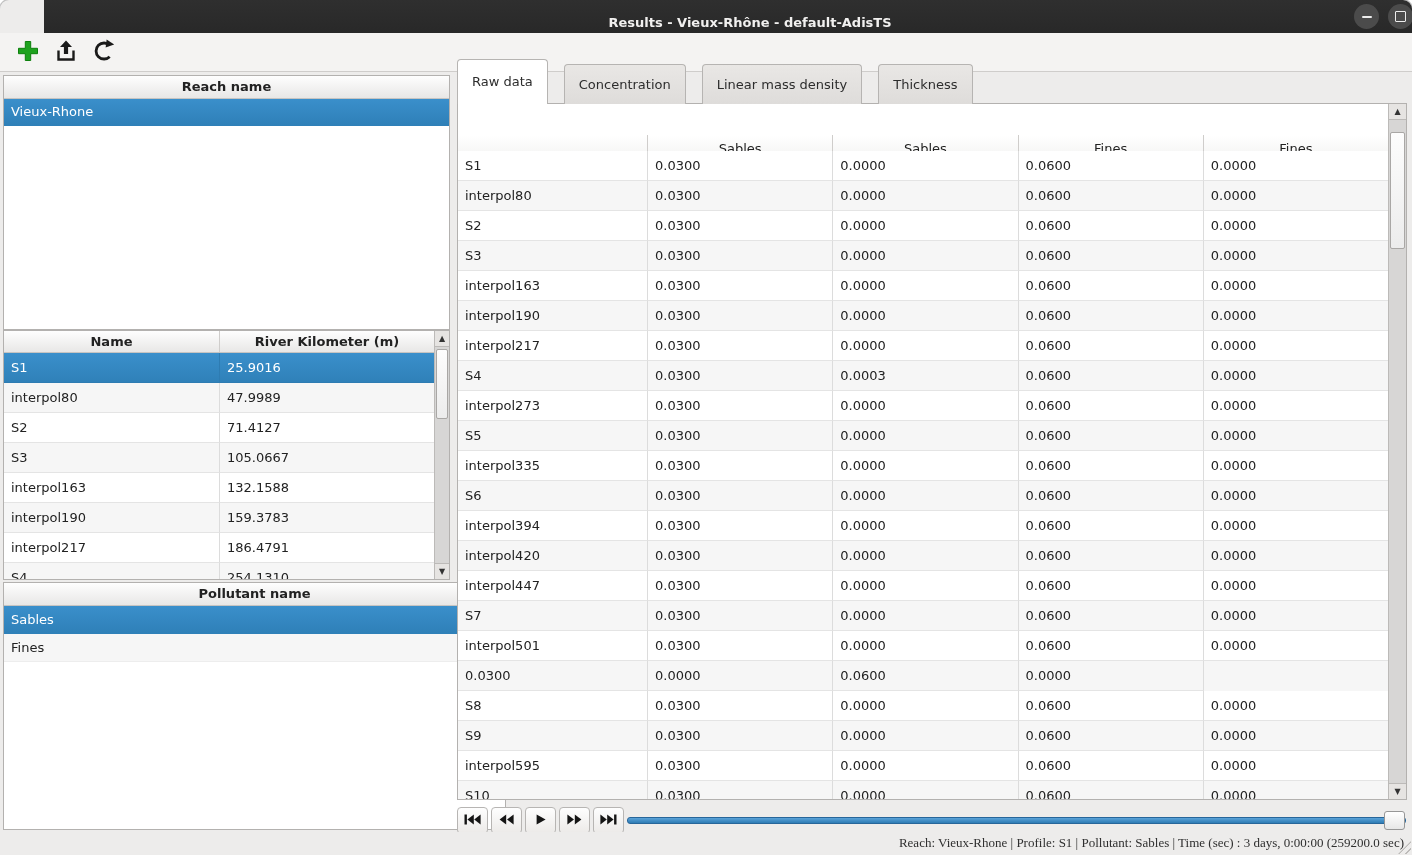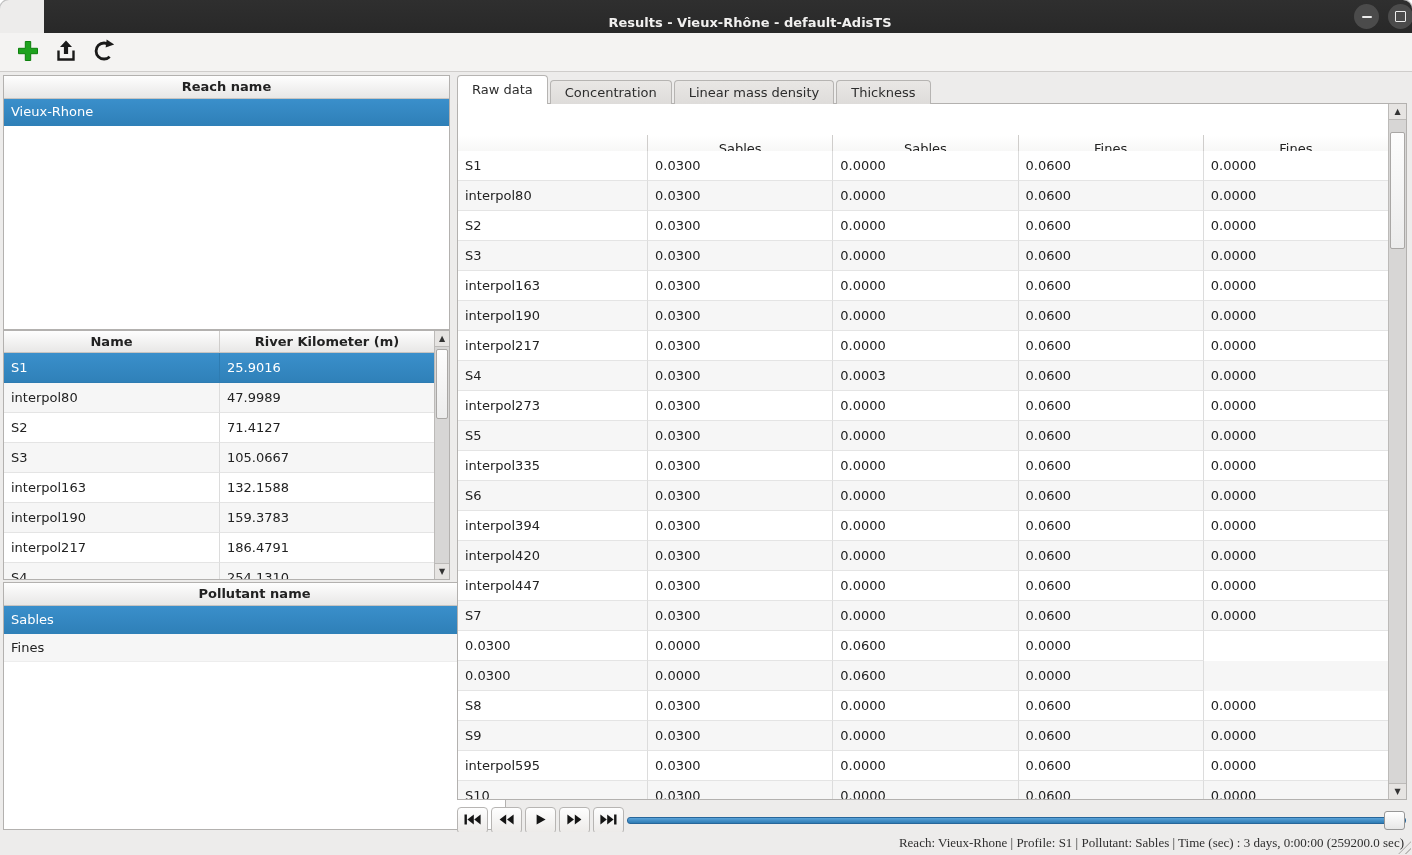--- a/index.html
+++ b/index.html
@@ -48,22 +48,22 @@
   
   .vscroll{position:absolute;top:0;right:0;bottom:0;background:#d7d6d5;border-left:1px solid #bcbab8;}
   .vscroll .arrow{position:absolute;left:0;right:0;height:15px;background:#e6e4e2;
     display:flex;align-items:center;justify-content:center;font-size:8px;color:#333;line-height:1;}
   .vscroll .arrow.up{top:0;border-bottom:1px solid #bcbab8;}
   .vscroll .arrow.down{bottom:0;border-top:1px solid #bcbab8;}
   .vscroll .thumb{position:absolute;left:1px;right:1px;background:linear-gradient(#fdfdfd,#ececec);
     border:1px solid #a9a7a5;border-radius:2px;box-sizing:border-box;}
   
   .tabbar{position:absolute;left:457px;top:76px;height:28px;display:flex;align-items:flex-end;z-index:3;}
-  .tab{height:23px;line-height:23px;padding:0 14px;background:linear-gradient(#e9e7e5,#dedcda);
-    border:1px solid #b6b4b2;border-bottom:none;border-radius:4px 4px 0 0;margin-right:2px;color:#2d2d2d;}
+  .tab{height:23px;line-height:23px;padding:8px 14px;background:linear-gradient(#e9e7e5,#dedcda);
+    border:1px solid #b6b4b2;border-bottom:none;border-radius:4px 4px 0 0;margin-right:16px;color:#2d2d2d;}
   .tab.active{height:28px;line-height:28px;background:#fff;position:relative;z-index:4;}
   
   .content{position:absolute;left:457px;top:103px;width:950px;height:697px;background:#fff;
     border:1px solid #b3b1af;box-sizing:border-box;z-index:2;}
   .thead{position:absolute;left:0;top:0;width:calc(100% - 17px);height:46px;display:grid;
     grid-template-columns:190px repeat(4,1fr);background:linear-gradient(#ffffff,#e9e8e7);border-bottom:1px solid #bdbbb9;margin-top:31px;}
   .hcell{display:flex;align-items:center;justify-content:center;text-align:center;line-height:1.3;
     border-right:1px solid #cfcdcb;}
   .tbody{position:absolute;left:0;top:47px;width:calc(100% - 17px);bottom:0;overflow:hidden;}
   .trow{display:grid;grid-template-columns:190px repeat(4,1fr);height:30px;background:#fff;}
@@ -324,20 +324,21 @@
           <div class="tcell">0.0000</div>
         </div>
         <div class="trow">
           <div class="tcell">S7</div>
           <div class="tcell">0.0300</div>
           <div class="tcell">0.0000</div>
           <div class="tcell">0.0600</div>
           <div class="tcell">0.0000</div>
         </div>
         <div class="trow">
+          <div class="tcell">interpol501</div>
           <div class="tcell">0.0300</div>
           <div class="tcell">0.0000</div>
           <div class="tcell">0.0600</div>
           <div class="tcell">0.0000</div>
         </div>
         <div class="trow">
           <div class="tcell">0.0300</div>
           <div class="tcell">0.0000</div>
           <div class="tcell">0.0600</div>
           <div class="tcell">0.0000</div>

